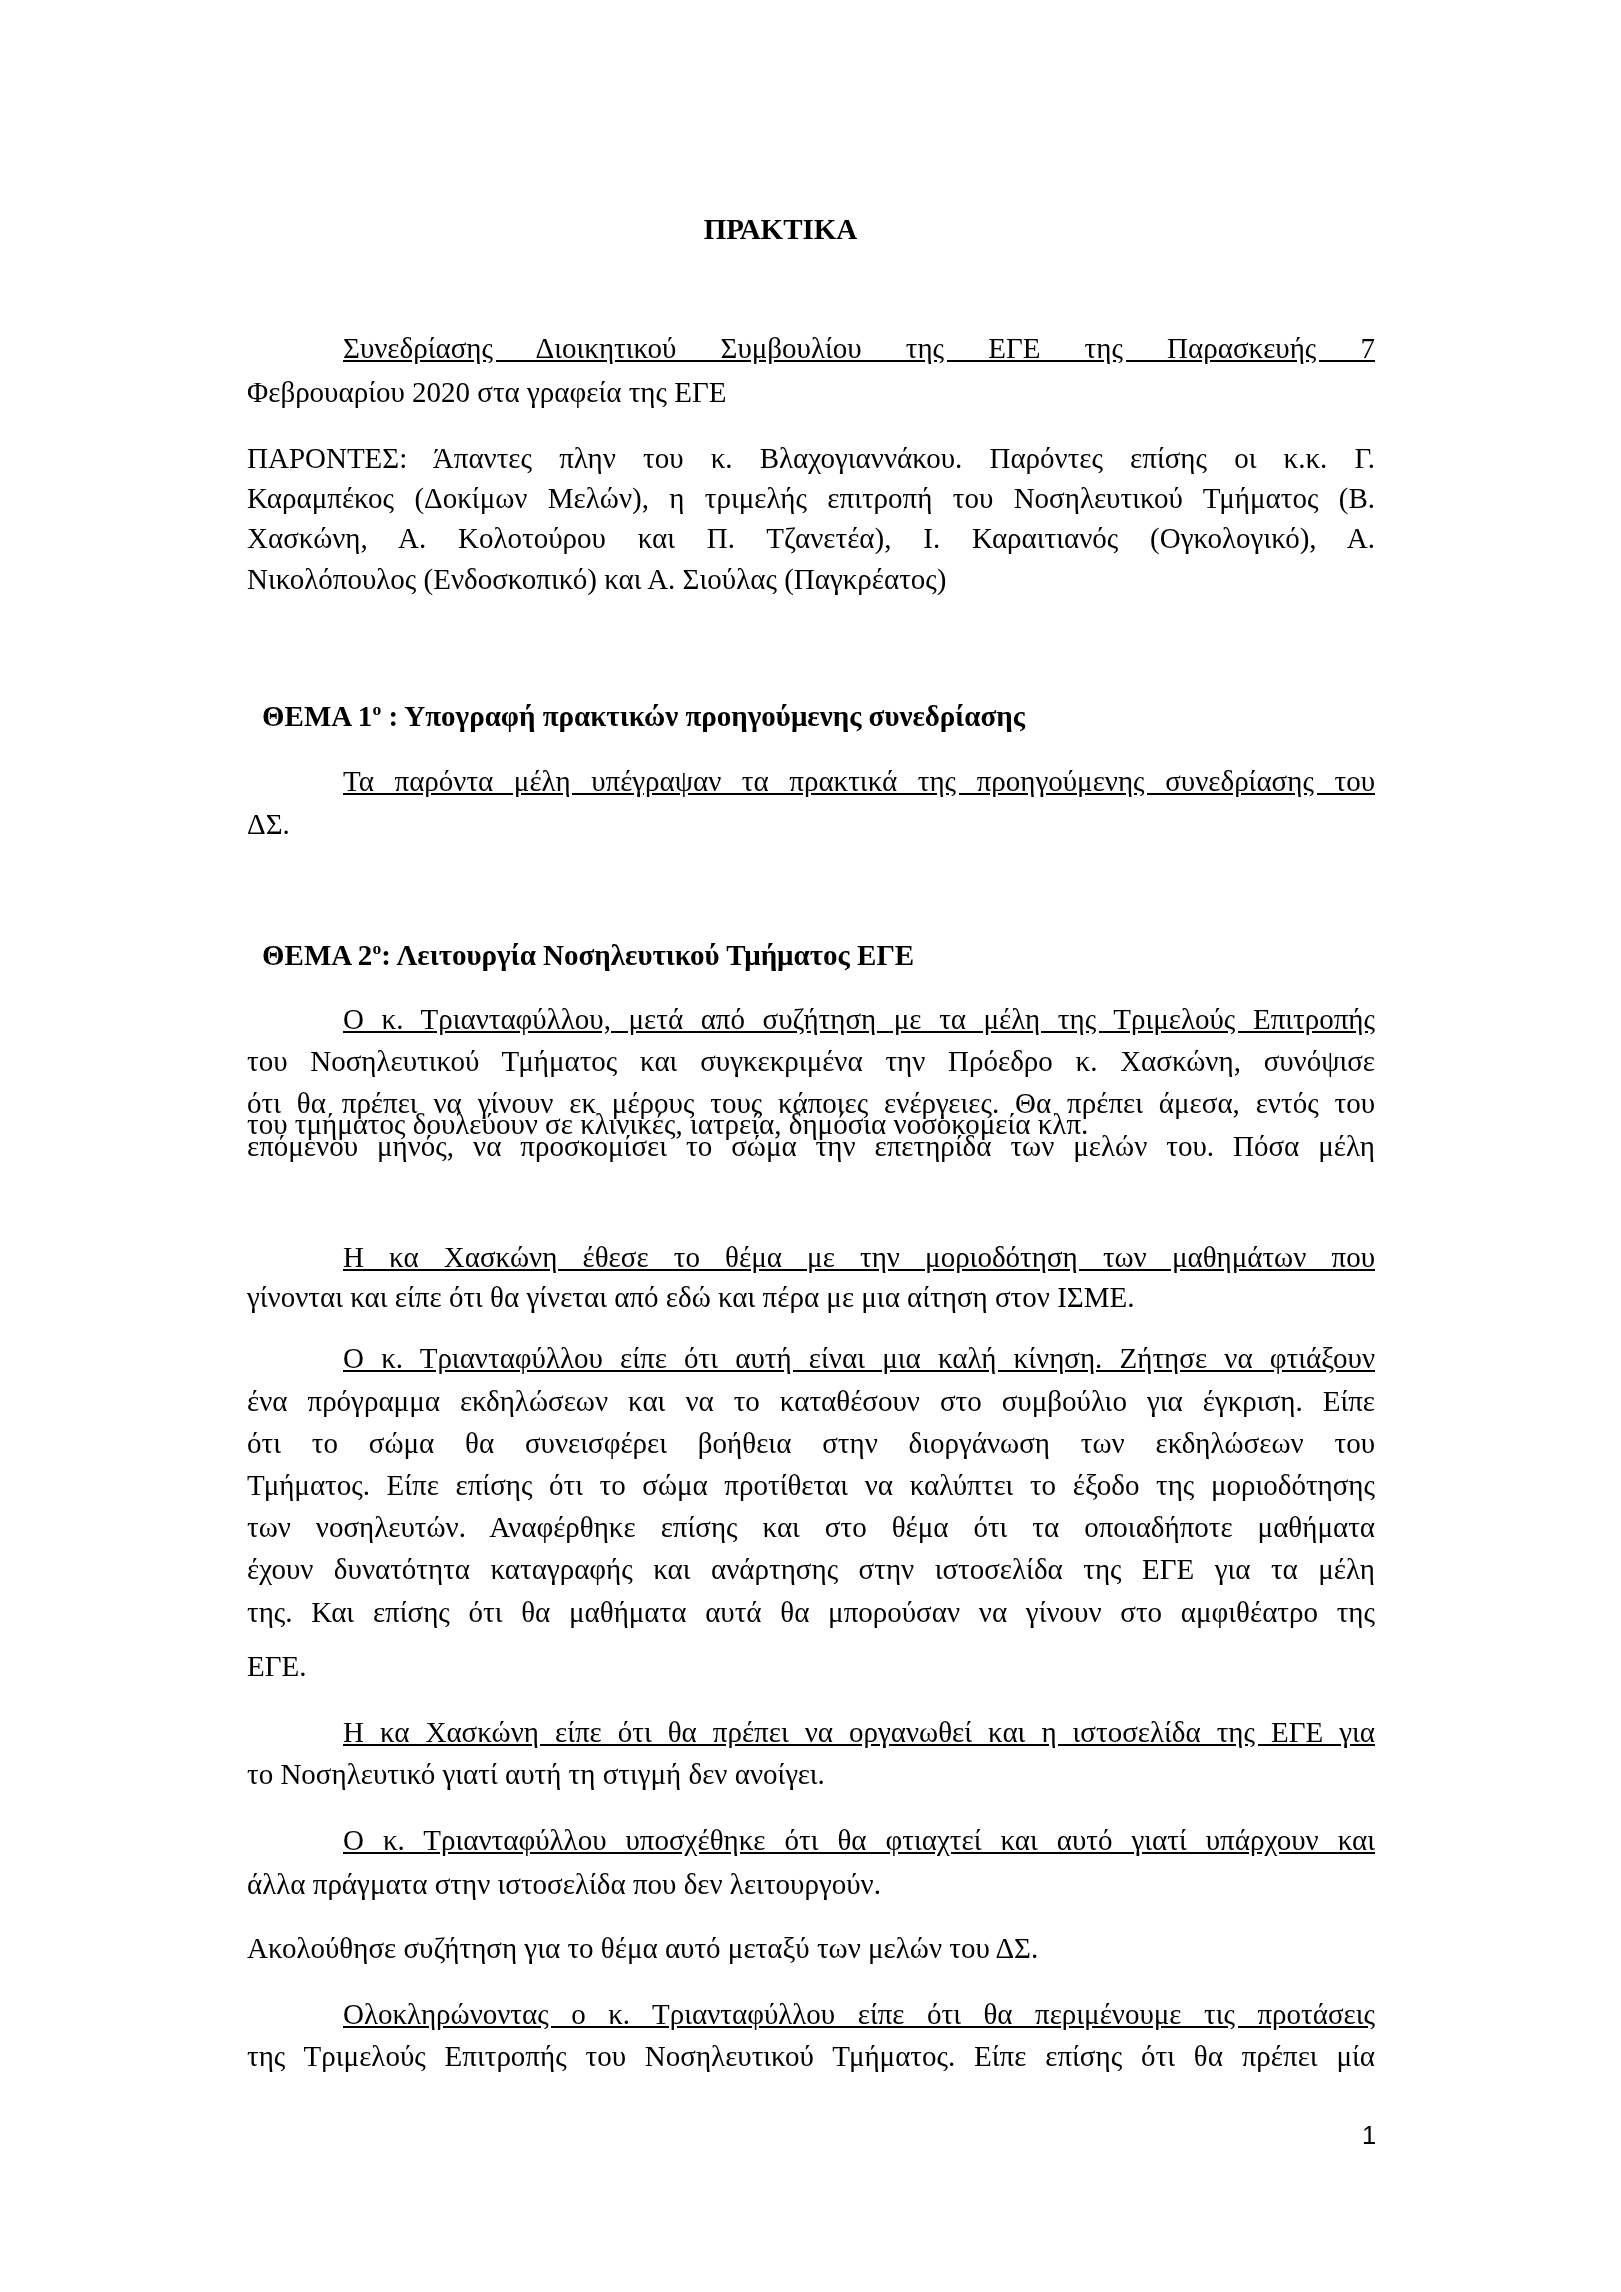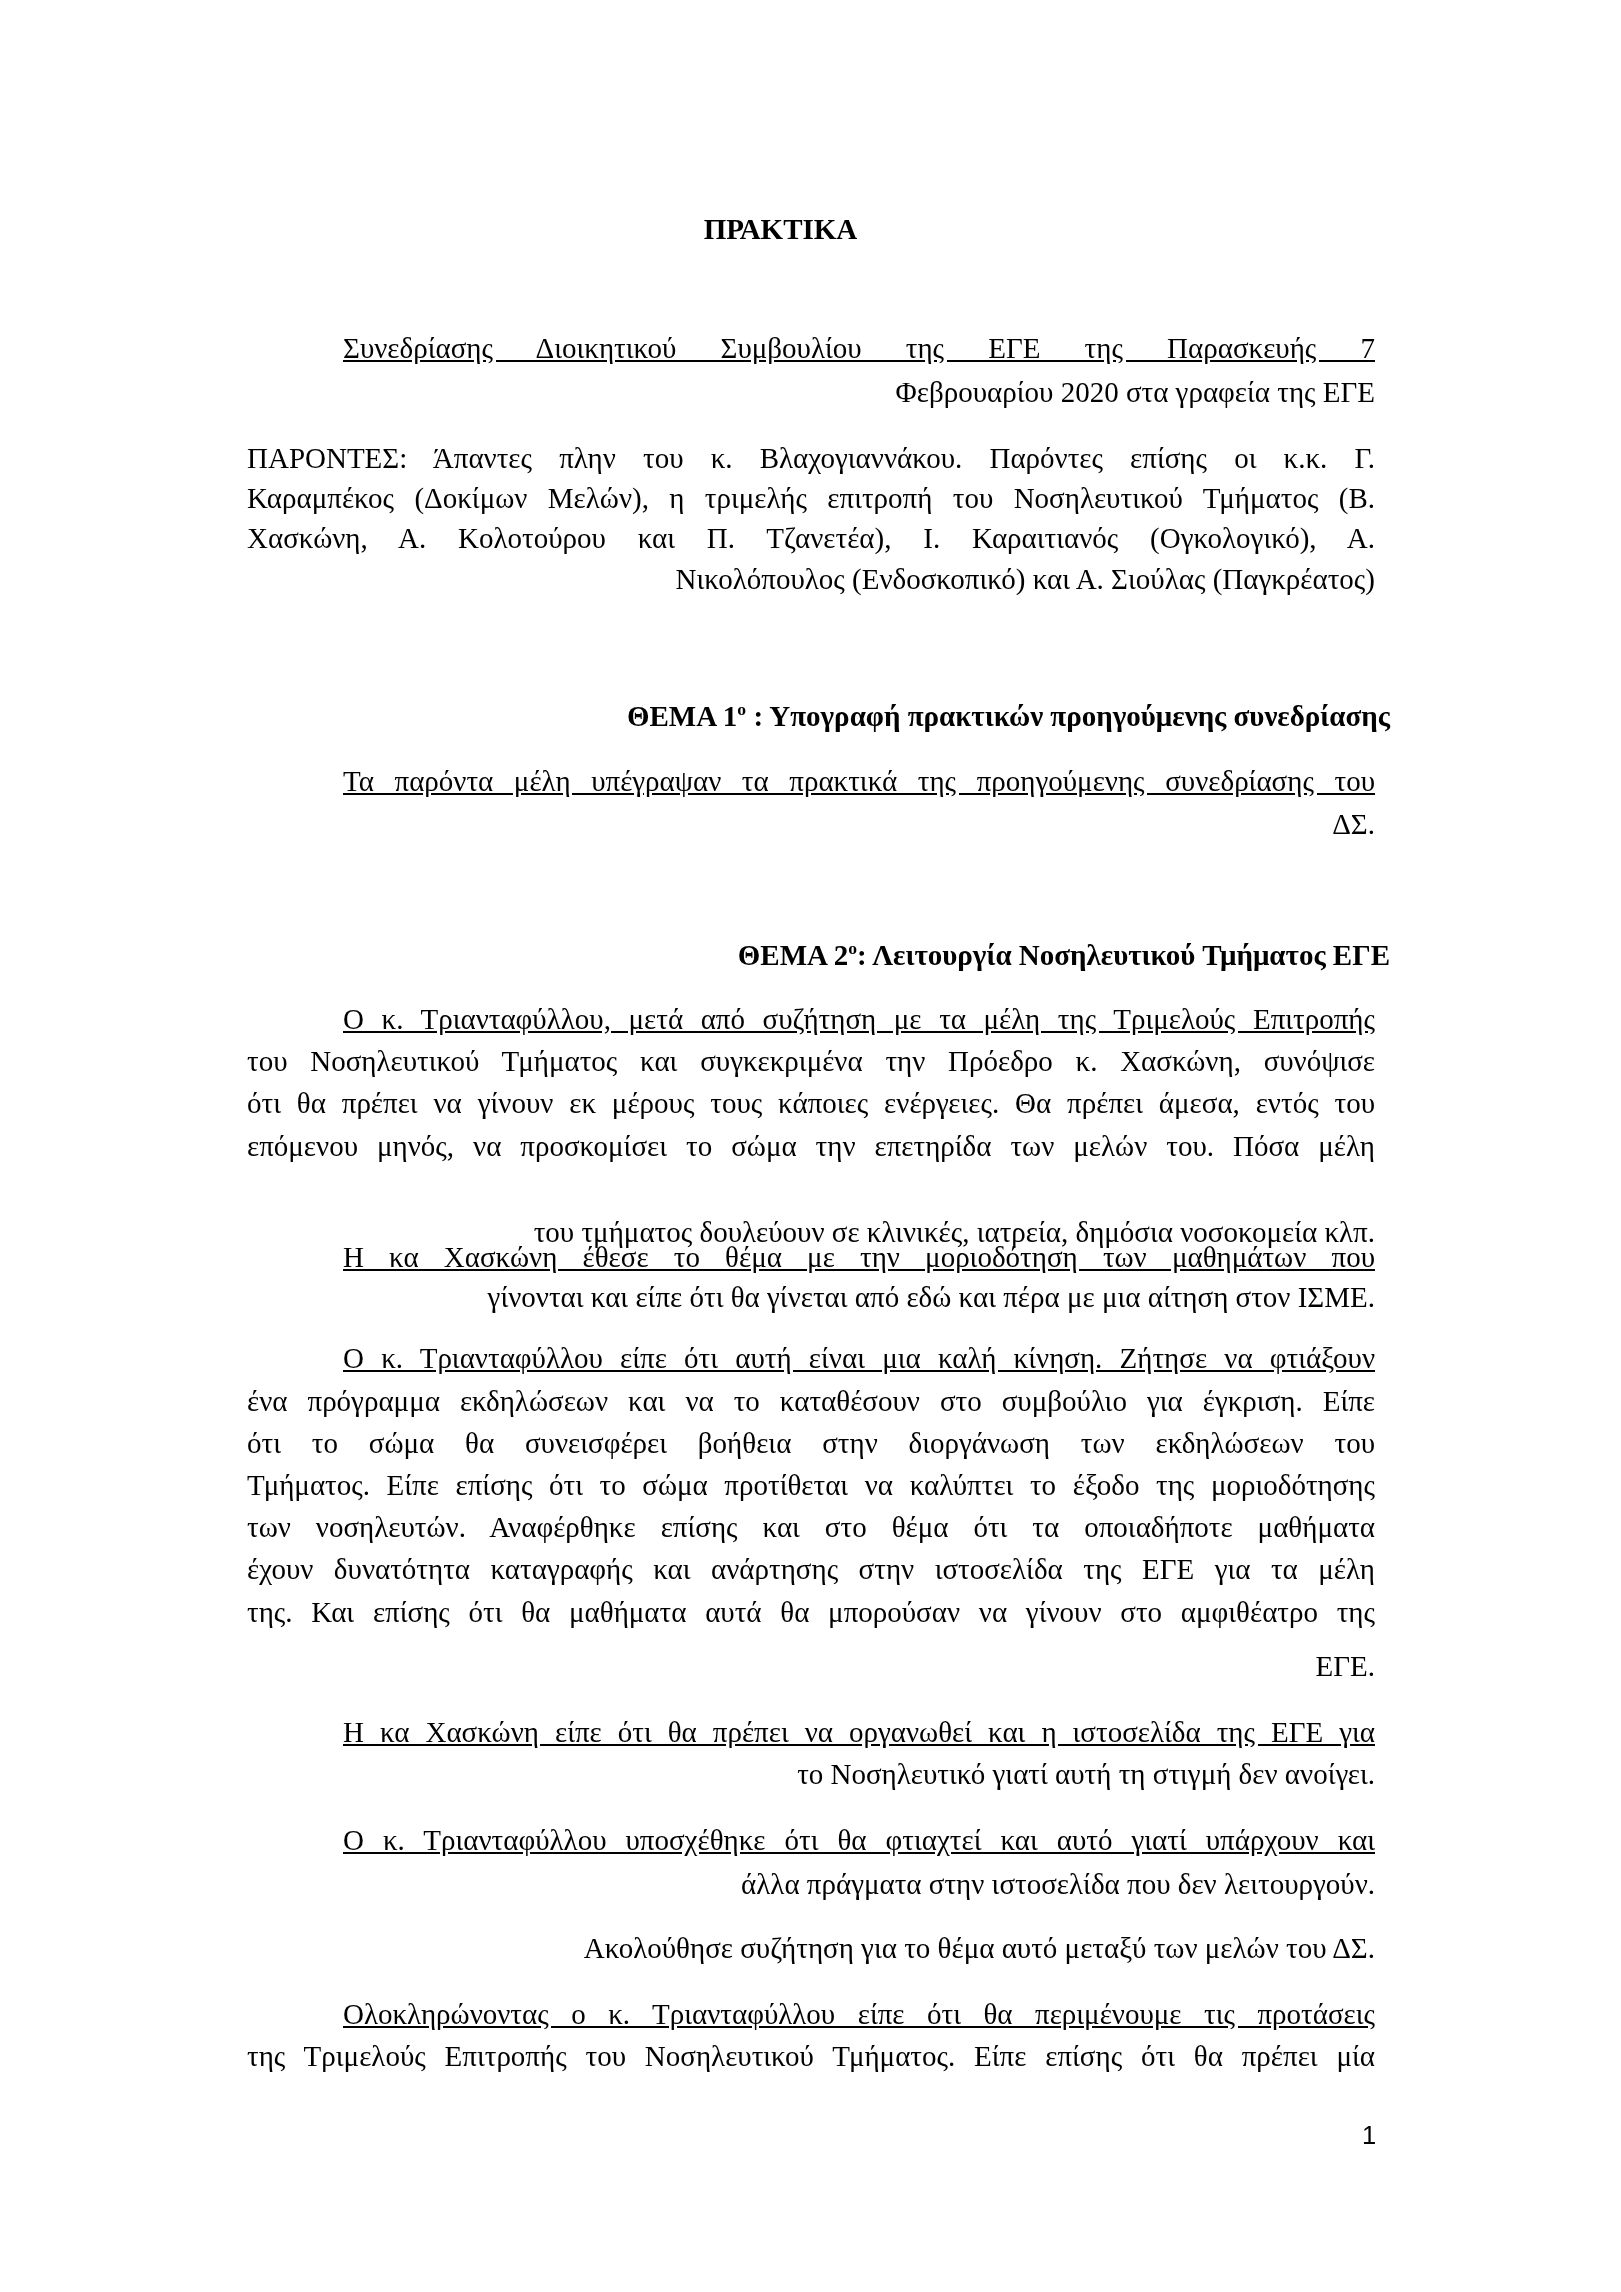--- a/index.html
+++ b/index.html
@@ -1,19 +1,19 @@
 <!DOCTYPE html>
 <html><head>
 <meta charset="utf-8">
 <style>
   html, body { margin: 0; padding: 0; background: #ffffff; }
   body { width: 1621px; height: 2293px; position: relative; overflow: hidden; }
   .page { position: absolute; left: 0; top: 0; width: 1621px; height: 2293px; background: #fff; color: #000;
           font-family: "Liberation Serif", "DejaVu Serif", serif; font-size: 29px; }
-  .line { position: absolute; left: 247px; width: 1128px; white-space: nowrap; line-height: 1; text-align: right; }
+  .line { position: absolute; left: 247px; width: 1128px; white-space: nowrap; line-height: 1; }
   .just { text-align: justify; text-align-last: justify; white-space: normal; }
   .indent { left: 343px; width: 1032px; text-decoration: underline; }
   .title { position: absolute; left: 0; width: 1561px; text-align: center; font-weight: bold; font-size: 29px; top: 215px; line-height: 1; }
   .heading { font-weight: bold; margin-left: 15px; }
   sup { font-size: 17.6px; vertical-align: 10.8px; line-height: 0; }
   .pagenum { position: absolute; left: 1362px; top: 2123px; font-family: "Liberation Sans", "DejaVu Sans", sans-serif; font-size: 25.5px; line-height: 1; }
 </style>
 </head>
 <body>
 
@@ -39,21 +39,21 @@
     <div class="line" style="top:810px">ΔΣ.</div>
   </div>
 
   <div>
     <div class="line heading" style="top:941px"><span>ΘΕΜΑ 2</span><sup>ο</sup><span>: Λειτουργία Νοσηλευτικού Τμήματος ΕΓΕ</span></div>
 
     <div class="line indent just" style="top:1005px">Ο κ. Τριανταφύλλου, μετά από συζήτηση με τα μέλη της Τριμελούς Επιτροπής</div>
     <div class="line just" style="top:1047px">του Νοσηλευτικού Τμήματος και συγκεκριμένα την Πρόεδρο κ. Χασκώνη, συνόψισε</div>
     <div class="line just" style="top:1089px">ότι θα πρέπει να γίνουν εκ μέρους τους κάποιες ενέργειες. Θα πρέπει άμεσα, εντός του</div>
     <div class="line just" style="top:1132px">επόμενου μηνός, να προσκομίσει το σώμα την επετηρίδα των μελών του. Πόσα μέλη</div>
-    <div class="line" style="top:1218px">του τμήματος δουλεύουν σε κλινικές, ιατρεία, δημόσια νοσοκομεία κλπ.</div>
+    <div class="line" style="top:1110px">του τμήματος δουλεύουν σε κλινικές, ιατρεία, δημόσια νοσοκομεία κλπ.</div>
 
     <div class="line indent just" style="top:1243px">Η κα Χασκώνη έθεσε το θέμα με την μοριοδότηση των μαθημάτων που</div>
     <div class="line" style="top:1283px">γίνονται και είπε ότι θα γίνεται από εδώ και πέρα με μια αίτηση στον ΙΣΜΕ.</div>
 
     <div class="line indent just" style="top:1344px">Ο κ. Τριανταφύλλου είπε ότι αυτή είναι μια καλή κίνηση. Ζήτησε να φτιάξουν</div>
     <div class="line just" style="top:1387px">ένα πρόγραμμα εκδηλώσεων και να το καταθέσουν στο συμβούλιο για έγκριση. Είπε</div>
     <div class="line just" style="top:1429px">ότι το σώμα θα συνεισφέρει βοήθεια στην διοργάνωση των εκδηλώσεων  του</div>
     <div class="line just" style="top:1471px">Τμήματος. Είπε επίσης ότι το σώμα προτίθεται να καλύπτει το έξοδο της μοριοδότησης</div>
     <div class="line just" style="top:1513px">των νοσηλευτών. Αναφέρθηκε επίσης και στο θέμα ότι τα οποιαδήποτε μαθήματα</div>
     <div class="line just" style="top:1555px">έχουν δυνατότητα καταγραφής και ανάρτησης στην ιστοσελίδα της ΕΓΕ για τα μέλη</div>

